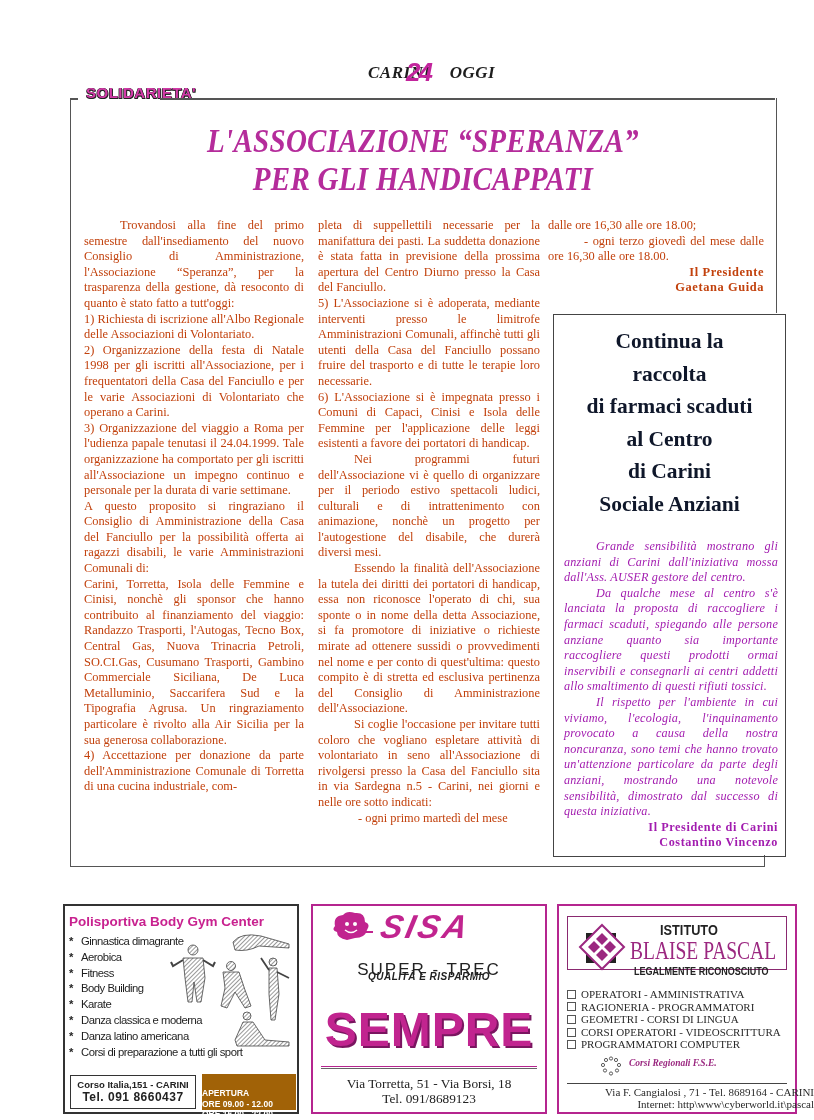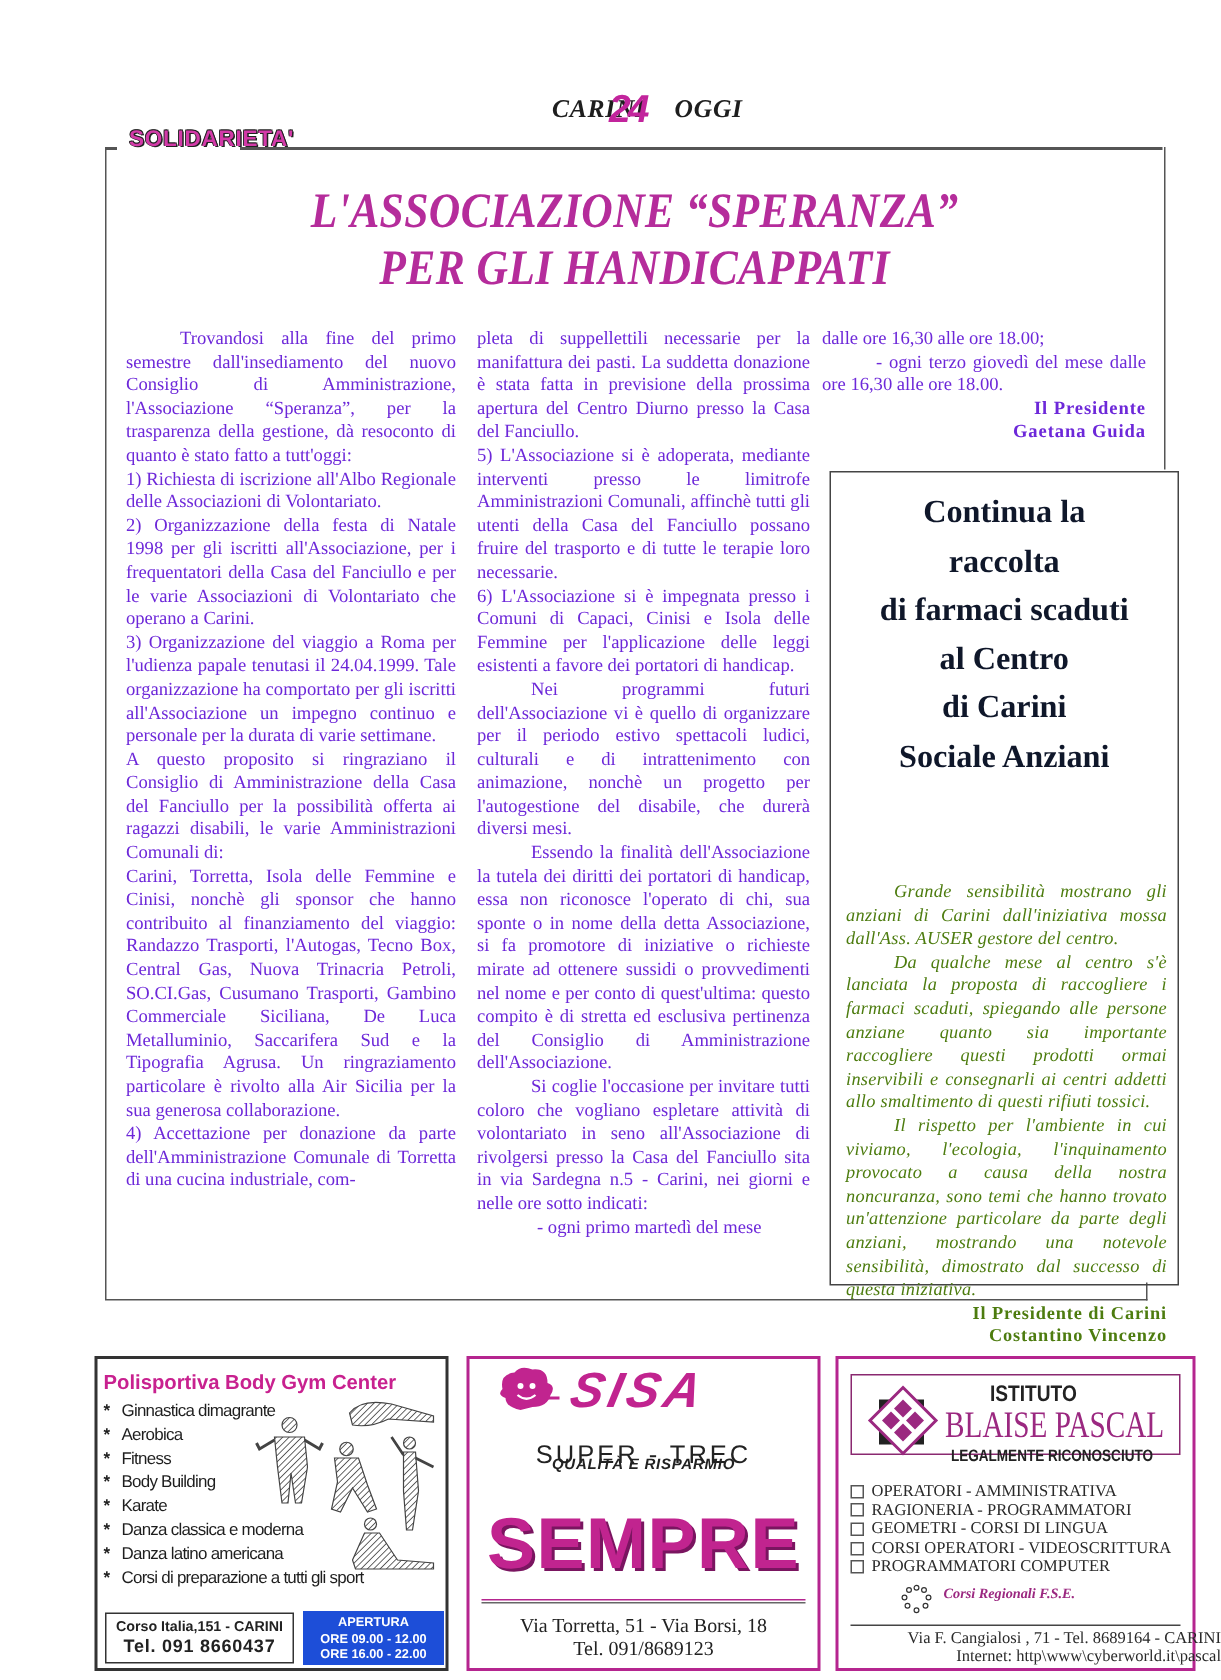--- a/index.html
+++ b/index.html
@@ -17,49 +17,49 @@
   .frame-top { position: absolute; left: 160px; top: 98px; width: 615px; height: 1px; border-top: 2px solid #555; }
   .frame-left { position: absolute; left: 70px; top: 98px; width: 1px; height: 768px; border-left: 1.5px solid #555; }
   .frame-left-tick { position: absolute; left: 70px; top: 98px; width: 8px; border-top: 2px solid #555; }
   .frame-right { position: absolute; left: 776px; top: 98px; width: 1px; height: 215px; border-left: 1.5px solid #555; }
   .frame-bottom { position: absolute; left: 70px; top: 866px; width: 695px; border-top: 1.5px solid #555; }
   .frame-right-low { position: absolute; left: 764px; top: 855px; height: 12px; border-left: 1.5px solid #555; }
 
   .headline { position: absolute; left: 70px; top: 122px; width: 706px; text-align: center; font-family: "Liberation Serif", serif; font-style: italic; font-size: 33px; line-height: 38px; color: #b52c9b; letter-spacing: 0.3px; transform: scaleX(0.88); transform-origin: center top; }
 
   
-  .col { position: absolute; font-size: 12.4px; line-height: 15.6px; color: #6d28d9; text-align: justify; }
+  .col { position: absolute; font-size: 12.4px; line-height: 15.6px; color: #c2410c; text-align: justify; }
   .col p { margin: 0; }
   .col .indent { text-indent: 36px; }
   .col1 { left: 84px; top: 218px; width: 220px; }
   .col2 { left: 318px; top: 218px; width: 222px; }
   .col3 { left: 548px; top: 218px; width: 216px; }
   .sig { text-align: right; font-weight: bold; letter-spacing: 0.6px; }
 
   
   .side-box { position: absolute; left: 553px; top: 314px; width: 233px; height: 543px; border: 1.5px solid #444; }
   .side-title { position: absolute; left: 0; top: 10px; width: 100%; text-align: center; font-family: "Liberation Serif", serif; font-weight: bold; font-size: 21.5px; line-height: 32.5px; color: #0f172a; }
-  .side-body { position: absolute; left: 10px; top: 224px; width: 214px; font-style: italic; font-size: 12.2px; line-height: 15.6px; text-align: justify; color: #4d7c0f; letter-spacing: 0.2px; margin-top: 48px; }
+  .side-body { position: absolute; left: 10px; top: 224px; width: 214px; font-style: italic; font-size: 12.2px; line-height: 15.6px; text-align: justify; color: #a21caf; letter-spacing: 0.2px; }
   .side-body .indent { text-indent: 32px; }
   .side-sig { text-align: right; font-style: normal; font-weight: bold; letter-spacing: 0.6px; }
 
   
   .ad { position: absolute; top: 904px; height: 210px; }
   .ad-gym { left: 63px; width: 236px; border: 2px solid #333; }
   .ad-sisa { left: 311px; width: 236px; border: 2px solid #b5258f; }
   .ad-pascal { left: 557px; width: 240px; border: 2px solid #b5258f; }
 
   .gym-title { position: absolute; left: 4px; top: 8px; font-family: "Liberation Sans", sans-serif; font-weight: bold; font-size: 13.5px; color: #c8218f; white-space: nowrap; }
   .gym-list { position: absolute; left: 4px; top: 28px; list-style: none; font-family: "Liberation Sans", sans-serif; font-size: 11.3px; line-height: 15.8px; color: #1e1e1e; letter-spacing: -0.5px; }
   .gym-list li span.star { display: inline-block; width: 12px; font-weight: bold; }
   .gym-art { position: absolute; left: 96px; top: 24px; width: 132px; height: 120px; }
   .gym-addr { position: absolute; left: 5px; top: 169px; width: 126px; height: 34px; border: 1.5px solid #333; text-align: center; font-family: "Liberation Sans", sans-serif; font-weight: bold; color: #222; }
   .gym-addr .a1 { font-size: 9.5px; margin-top: 3px; }
   .gym-addr .a2 { font-size: 12px; letter-spacing: 0.5px; }
-  .gym-open { position: absolute; left: 137px; top: 168px; width: 94px; height: 36px; background: #1d4ed8; text-align: center; font-family: "Liberation Sans", sans-serif; font-weight: bold; color: #fff; font-size: 8.5px; line-height: 10.5px; padding-top: 2px; }
+  .gym-open { position: absolute; left: 137px; top: 168px; width: 94px; height: 36px; background: #a16207; text-align: left; font-family: "Liberation Sans", sans-serif; font-weight: bold; color: #fff; font-size: 8.5px; line-height: 10.5px; padding-top: 14px; }
 
   .sisa-logo-row { position: absolute; left: 16px; top: 4px; width: 210px; height: 36px; }
   .sisa-word { position: absolute; left: 52px; top: -2px; font-family: "Liberation Sans", sans-serif; font-style: italic; font-weight: bold; font-size: 33px; color: #c1248f; letter-spacing: 3px; transform: skewX(-12deg); }
   .sisa-super { position: absolute; left: 0; top: 42px; width: 100%; text-align: center; font-family: "Liberation Sans", sans-serif; font-size: 17px; letter-spacing: 2px; color: #222; margin-top: 12px; }
   .sisa-qual { position: absolute; left: 0; top: 65px; width: 100%; text-align: center; font-family: "Liberation Sans", sans-serif; font-style: italic; font-weight: bold; font-size: 10px; color: #222; letter-spacing: 0.5px; }
   .sisa-sempre { position: absolute; left: 0; top: 96px; width: 100%; text-align: center; font-family: "Liberation Sans", sans-serif; font-weight: bold; font-size: 48px; color: #c1248f; letter-spacing: 1px; text-shadow: 2px 2px 0 #7a1560; }
   .sisa-rule { position: absolute; left: 8px; top: 160px; width: 216px; border-top: 1.5px solid #b5258f; border-bottom: 1px solid #666; height: 3px; }
   .sisa-addr { position: absolute; left: 0; top: 170px; width: 100%; text-align: center; font-size: 13.3px; line-height: 15px; color: #222; }
 
   .pascal-head { position: absolute; left: 8px; top: 10px; width: 220px; height: 54px; border: 1.5px solid #8a2970; }

